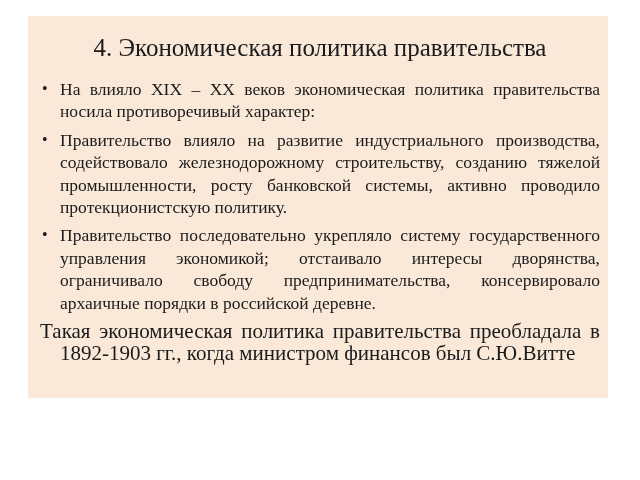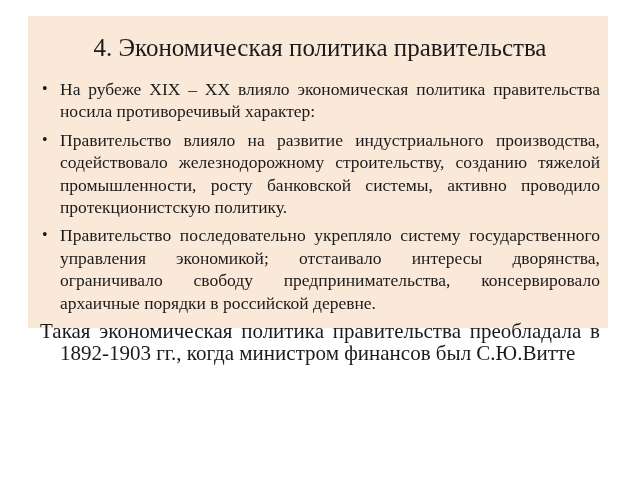--- a/index.html
+++ b/index.html
@@ -12,21 +12,21 @@
     background: #ffffff;
     font-family: "Liberation Serif", serif;
     position: relative;
     overflow: hidden;
   }
   .slide {
     position: absolute;
     left: 28px;
     top: 16px;
     width: 580px;
-    height: 312px;
+    height: 382px;
     background: #FAE8D8;
     color: #1b1b1b;
     box-sizing: border-box;
     padding: 17px 8px 0 12px;
   }
   .slide-title {
     font-size: 25px;
     font-weight: normal;
     text-align: center;
     margin: 0 0 15px 0;
@@ -63,21 +63,21 @@
 </style>
 </head>
 <body>
 
 <div class="slide">
   <h1 class="slide-title">4. Экономическая политика правительства</h1>
 
   <ul class="bullets">
     <li>
       <span class="bullet-glyph">•</span>
-      <span>На рубеже XIX – XX влияло экономическая политика правительства носила противоречивый характер:</span>
+      <span>На влияло XIX – XX веков экономическая политика правительства носила противоречивый характер:</span>
     </li>
     <li>
       <span class="bullet-glyph">•</span>
       <span>Правительство влияло на развитие индустриального производства, содействовало железнодорожному строительству, созданию тяжелой промышленности, росту банковской системы, активно проводило протекционистскую политику.</span>
     </li>
     <li>
       <span class="bullet-glyph">•</span>
       <span>Правительство последовательно укрепляло систему государственного управления экономикой; отстаивало интересы дворянства, ограничивало свободу предпринимательства, консервировало архаичные порядки в российской деревне.</span>
     </li>
   </ul>

